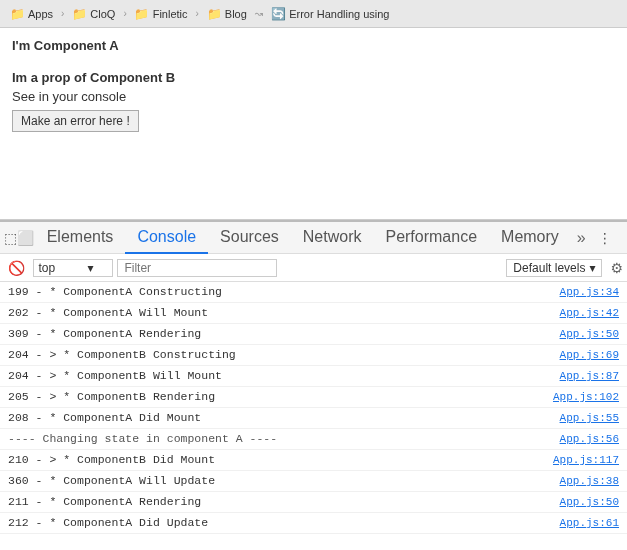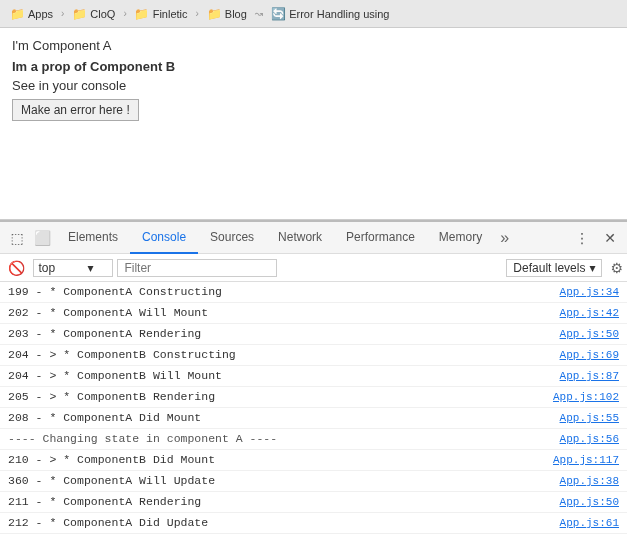--- a/index.html
+++ b/index.html
@@ -33,21 +33,21 @@
       font-size: 10px;
     }
 
     
     .page-content {
       padding: 10px 12px;
       height: 192px;
       background: #fff;
       border-bottom: 1px solid #ccc;
     }
-    .page-content .line1 { font-size: 13px; color: #333; margin-bottom: 6px; }
+    .page-content .line1 { font-size: 13px; color: #333; margin-bottom: 17px; font-weight: bold; }
     .page-content .line2 { font-size: 13px; font-weight: bold; color: #333; margin-bottom: 4px; }
     .page-content .line3 { font-size: 13px; color: #333; margin-bottom: 6px; }
     .error-btn {
       border: 1px solid #aaa;
       background: #f0f0f0;
       padding: 3px 8px;
       font-size: 12px;
       cursor: pointer;
       color: #333;
     }
@@ -78,21 +78,21 @@
       align-items: center;
       justify-content: center;
       cursor: pointer;
       border: none;
       background: transparent;
       color: #555;
       font-size: 14px;
     }
     .dt-tab {
       padding: 4px 12px;
-      font-size: 12px;
+      font-size: 16px;
       cursor: pointer;
       color: #555;
       border-bottom: 2px solid transparent;
       height: 32px;
       display: flex;
       align-items: center;
     }
     .dt-tab.active {
       color: #1a73e8;
       border-bottom: 2px solid #1a73e8;
@@ -265,21 +265,21 @@
   <div class="console-log">
     <div class="log-row">
       <span class="log-left">199 - * ComponentA Constructing</span>
       <span class="log-right">App.js:34</span>
     </div>
     <div class="log-row">
       <span class="log-left">202 - * ComponentA Will Mount</span>
       <span class="log-right">App.js:42</span>
     </div>
     <div class="log-row">
-      <span class="log-left">203 - * ComponentA Rendering</span>
+      <span class="log-left">309 - * ComponentA Rendering</span>
       <span class="log-right">App.js:50</span>
     </div>
     <div class="log-row">
       <span class="log-left">204 - &gt; * ComponentB Constructing</span>
       <span class="log-right">App.js:69</span>
     </div>
     <div class="log-row">
       <span class="log-left">204 - &gt; * ComponentB Will Mount</span>
       <span class="log-right">App.js:87</span>
     </div>

